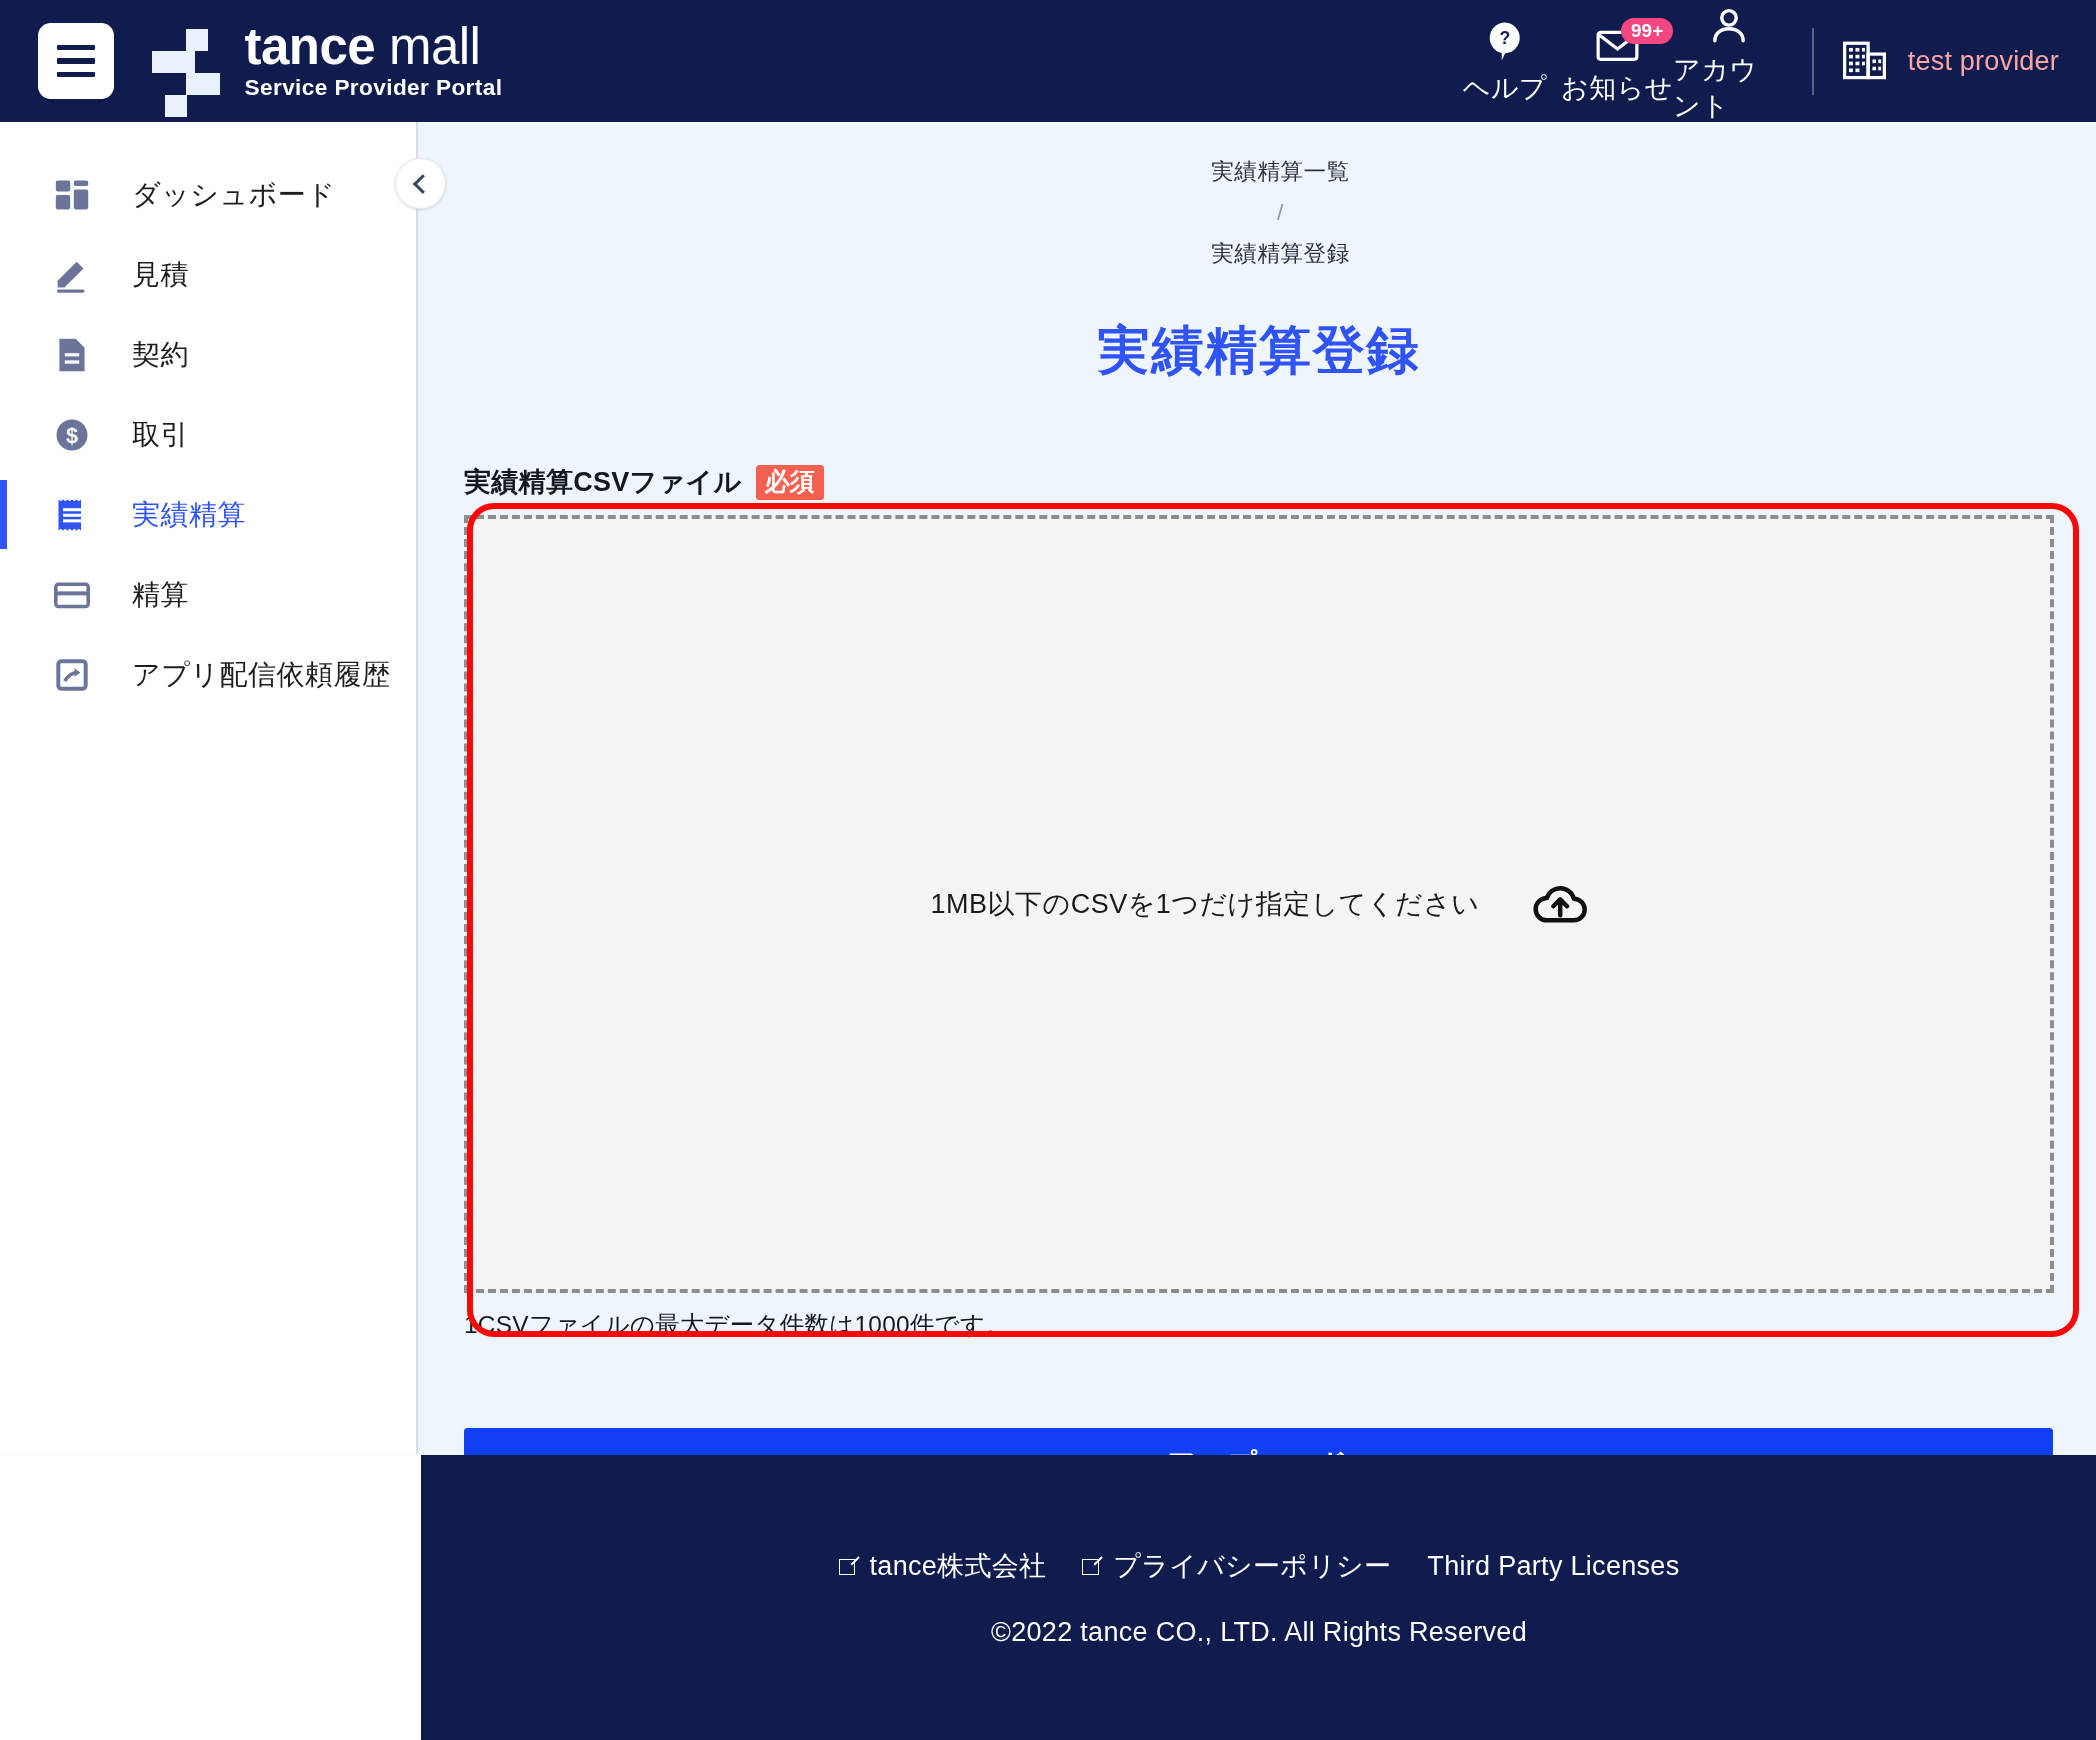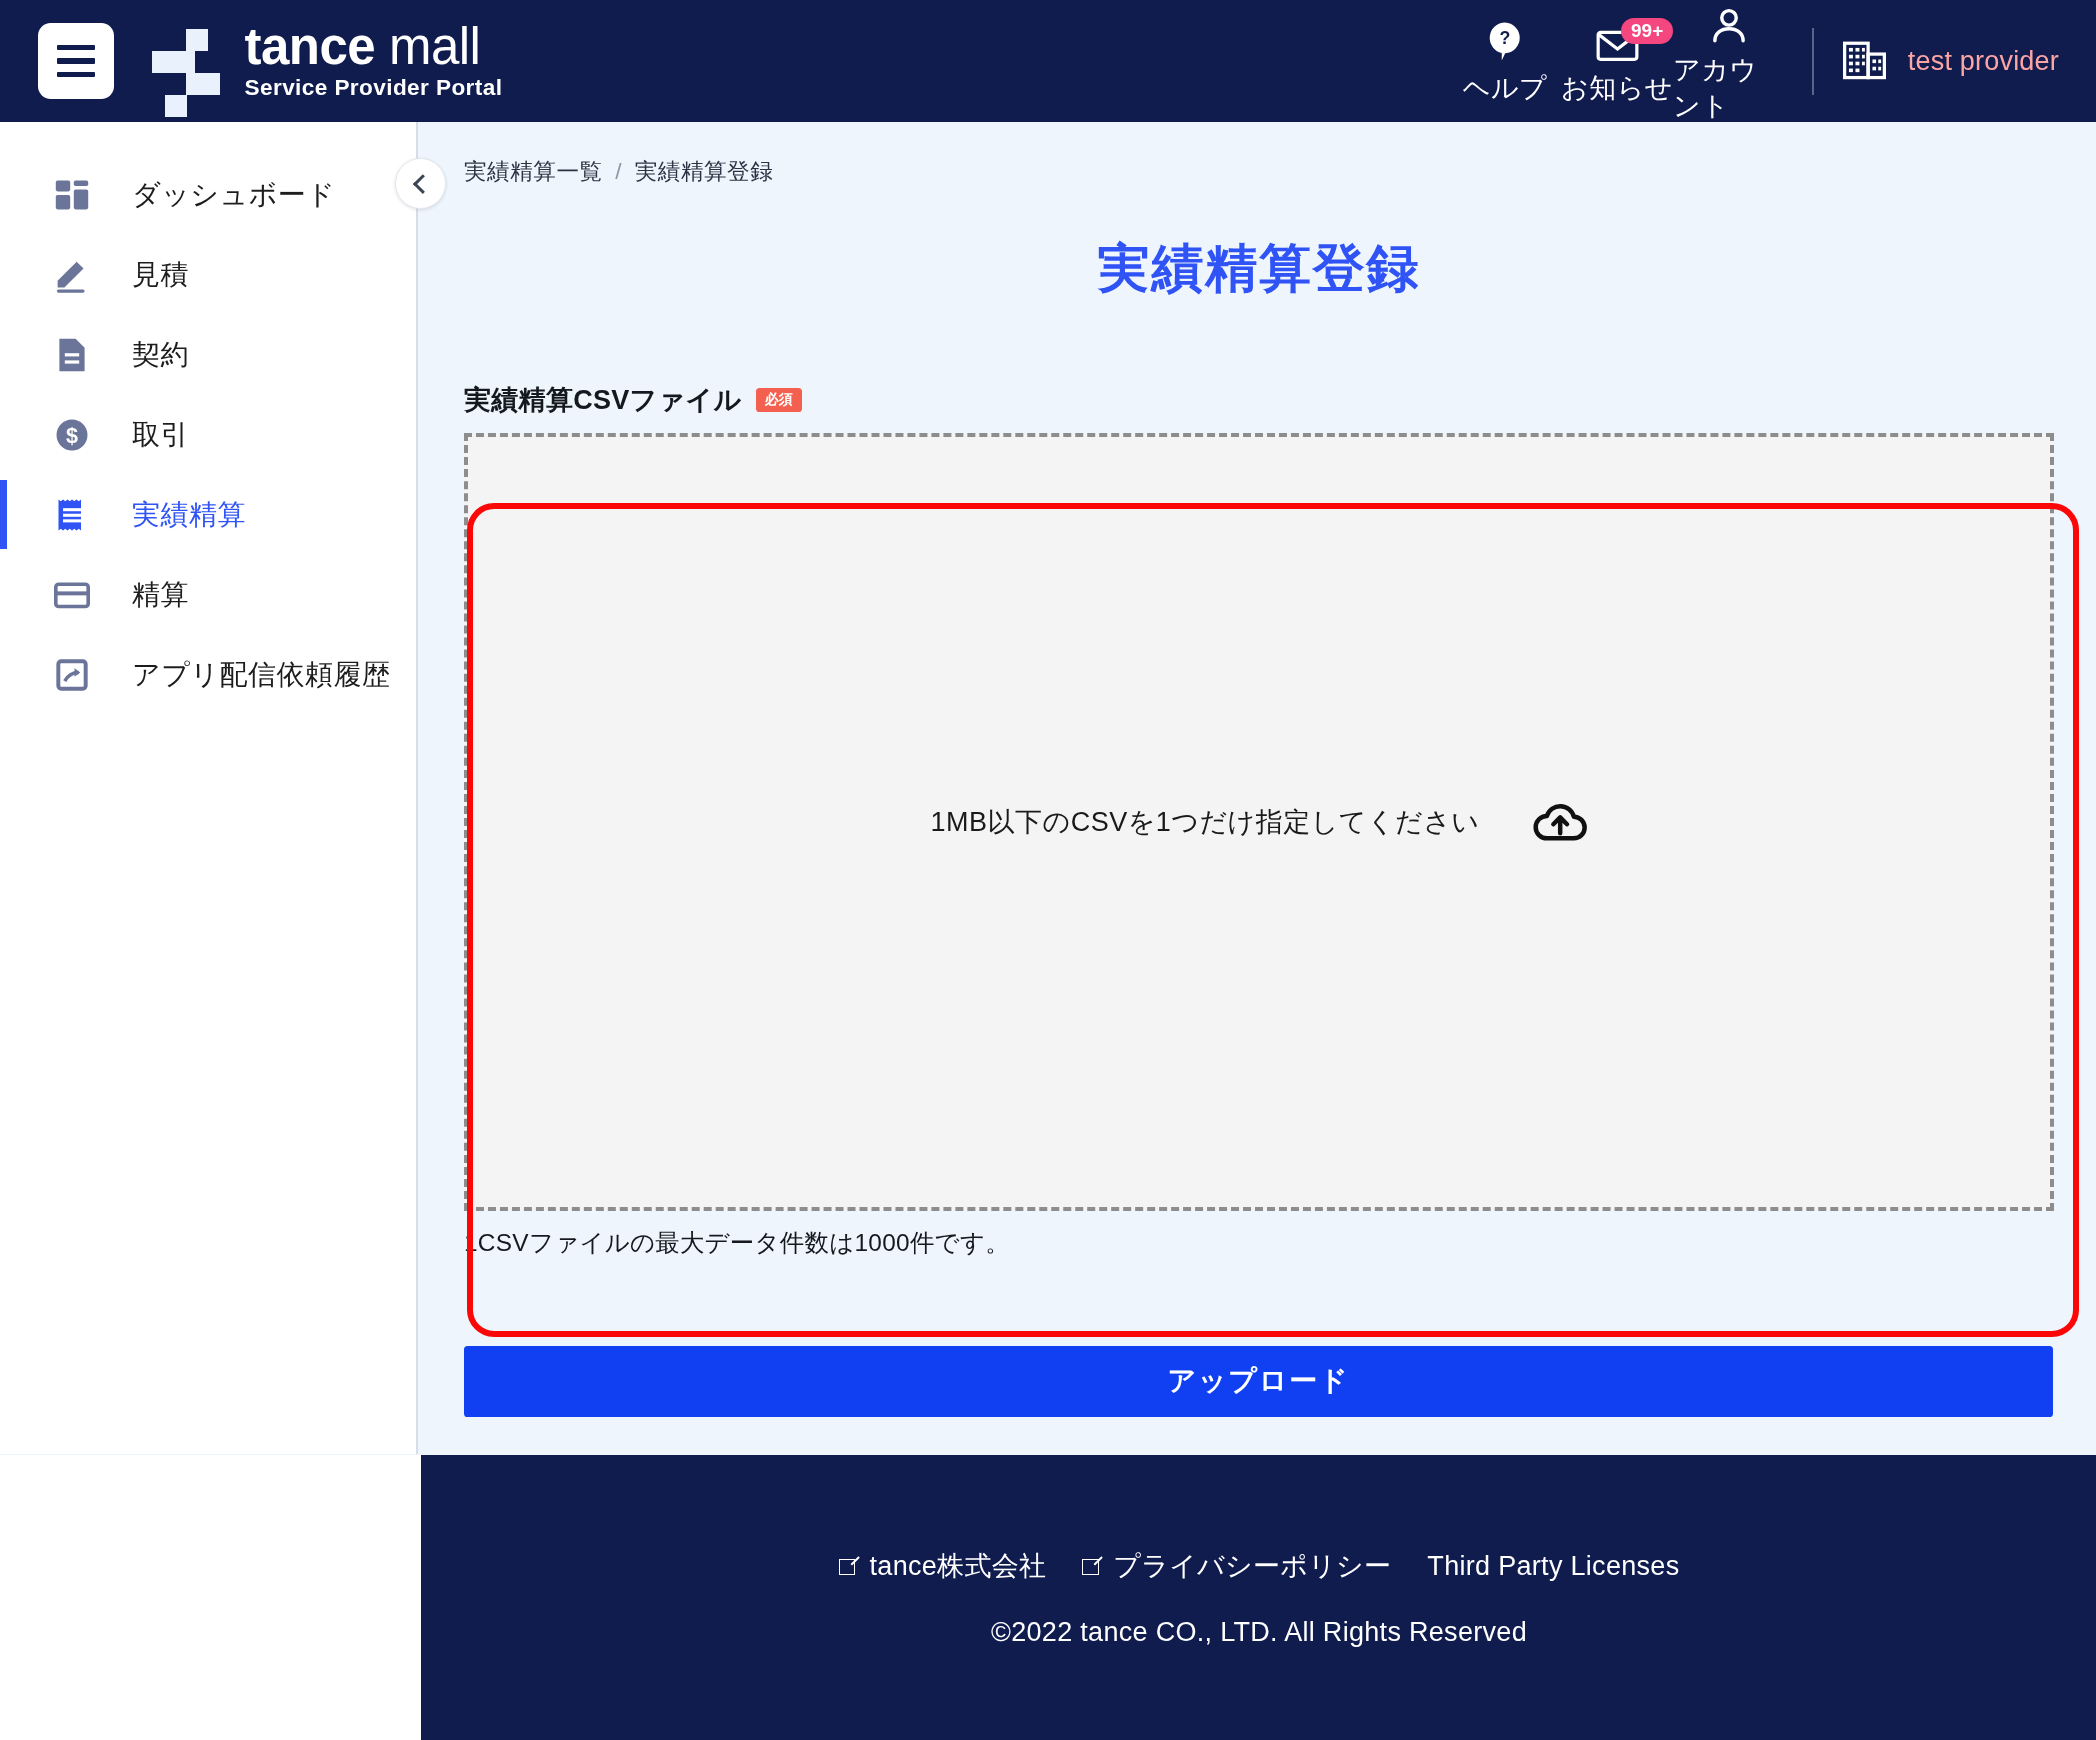--- a/index.html
+++ b/index.html
@@ -117,35 +117,35 @@
 
   
   .content {
     position:absolute; left:421px; top:122px;
     width: 1676px; height: 1332px;
     background:#eef5fd;
   }
   .breadcrumb {
     padding: 34px 0 0 43px;
     font-size: 22.6px; color:#2b3242; letter-spacing:0.5px;
-    display:flex; gap:12.7px; align-items:center;
+    display:flex; gap:12.7px; align-items:center;flex-direction:column;
   }
   .breadcrumb a { color:#2b3242; text-decoration:none; cursor:pointer; }
   .breadcrumb .sep { color:#8e97aa; }
 
   .page-title {
     text-align:center; margin-top: 47px;
     font-size: 52px; font-weight:700; color:#2f53f5; letter-spacing: 1.8px;
   }
 
   .form-area { padding: 0 43px; margin-top: 78px; }
   .field-label-row { display:flex; align-items:center; gap: 14.5px; }
   .field-label { font-size: 27px; font-weight:700; color:#15181f; letter-spacing:0.3px; }
   .req-badge {
-    background:#f4604f; color:#ffffff; font-size:14px; font-weight:700;
+    background:#f4604f; color:#ffffff; font-size:25px; font-weight:700;
     padding: 3.6px 9px 4.5px; border-radius:3.6px; line-height:1.1;font-family:Liberation Serif, serif;
   }
 
   .dropzone {
     margin-top: 14.5px;
     height: 778px;
     background:#f4f4f4;
     border: 4.5px dashed #8d8d8d;
     display:flex; flex-direction:row; align-items:center; justify-content:center;
     gap: 52px;

